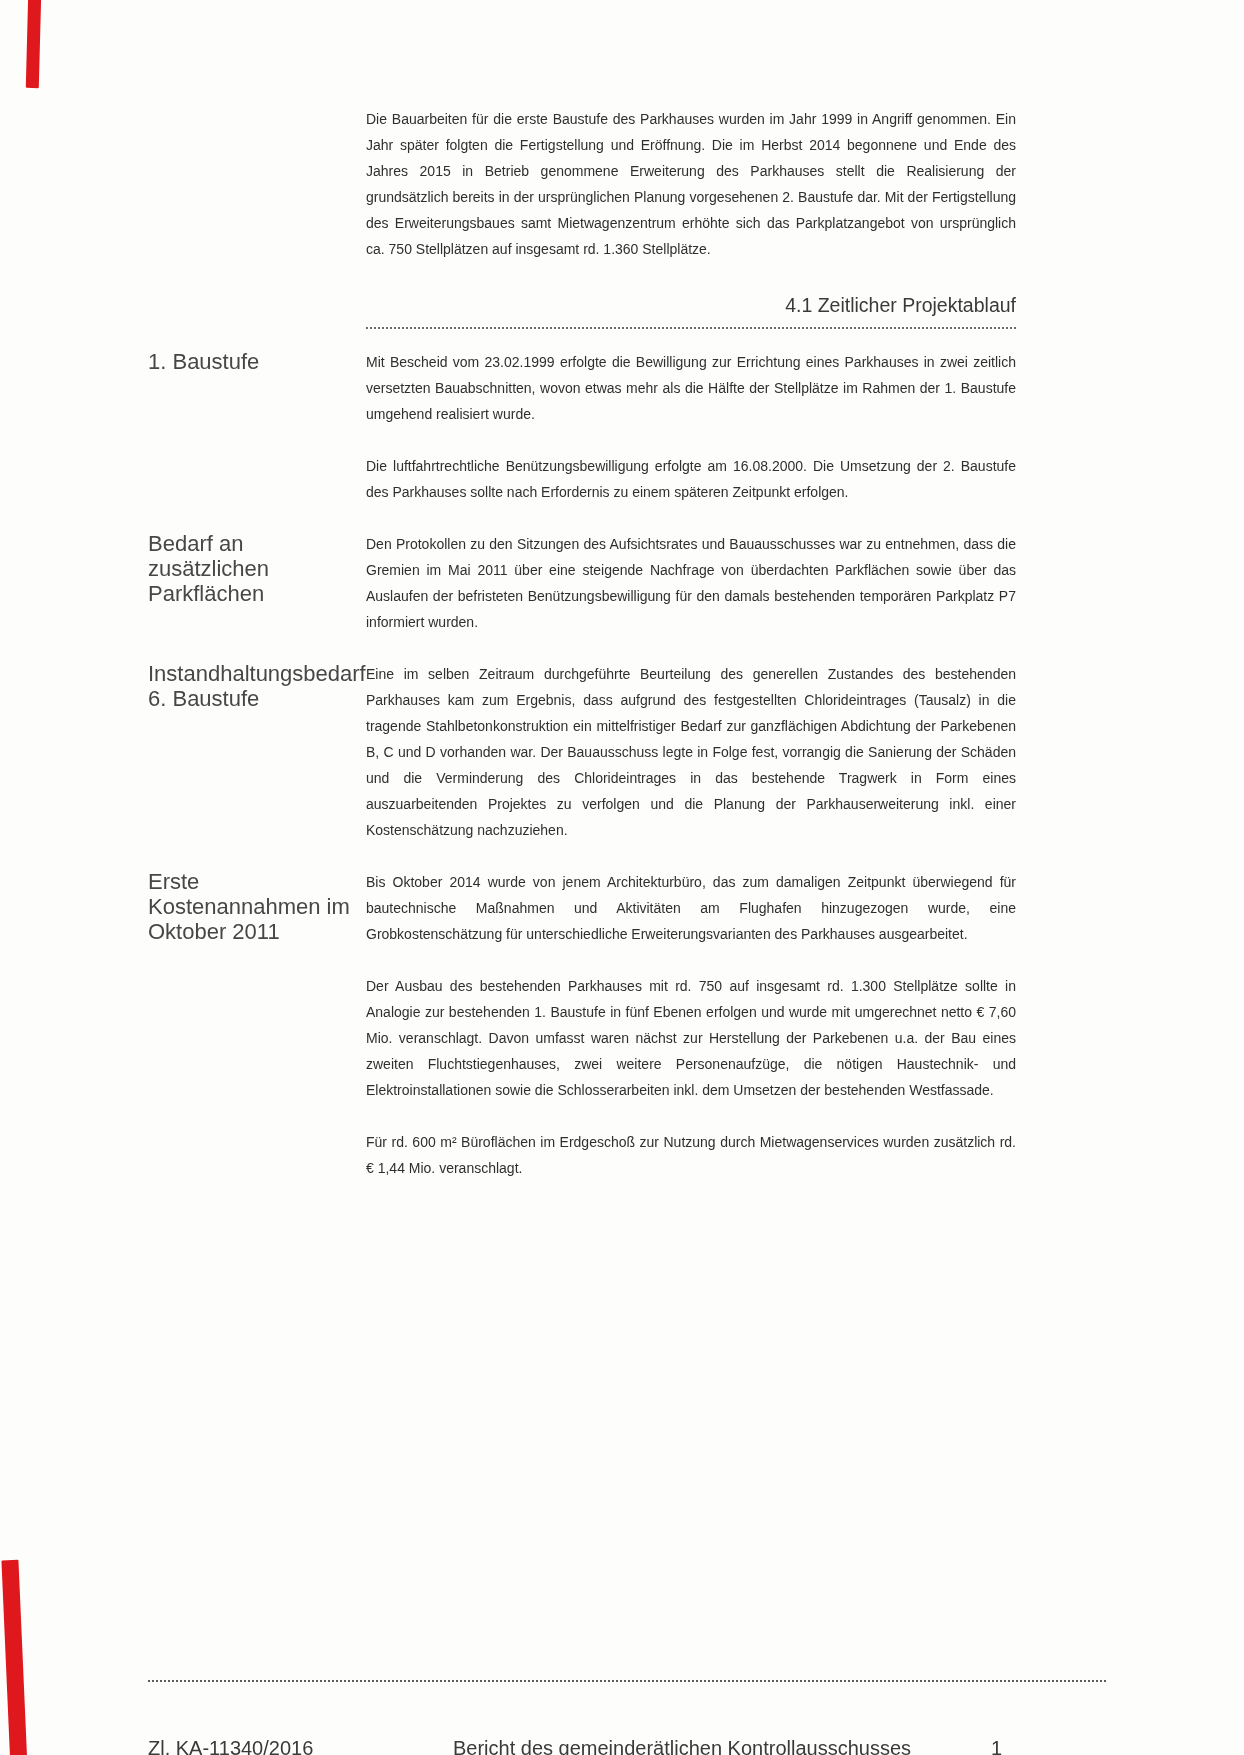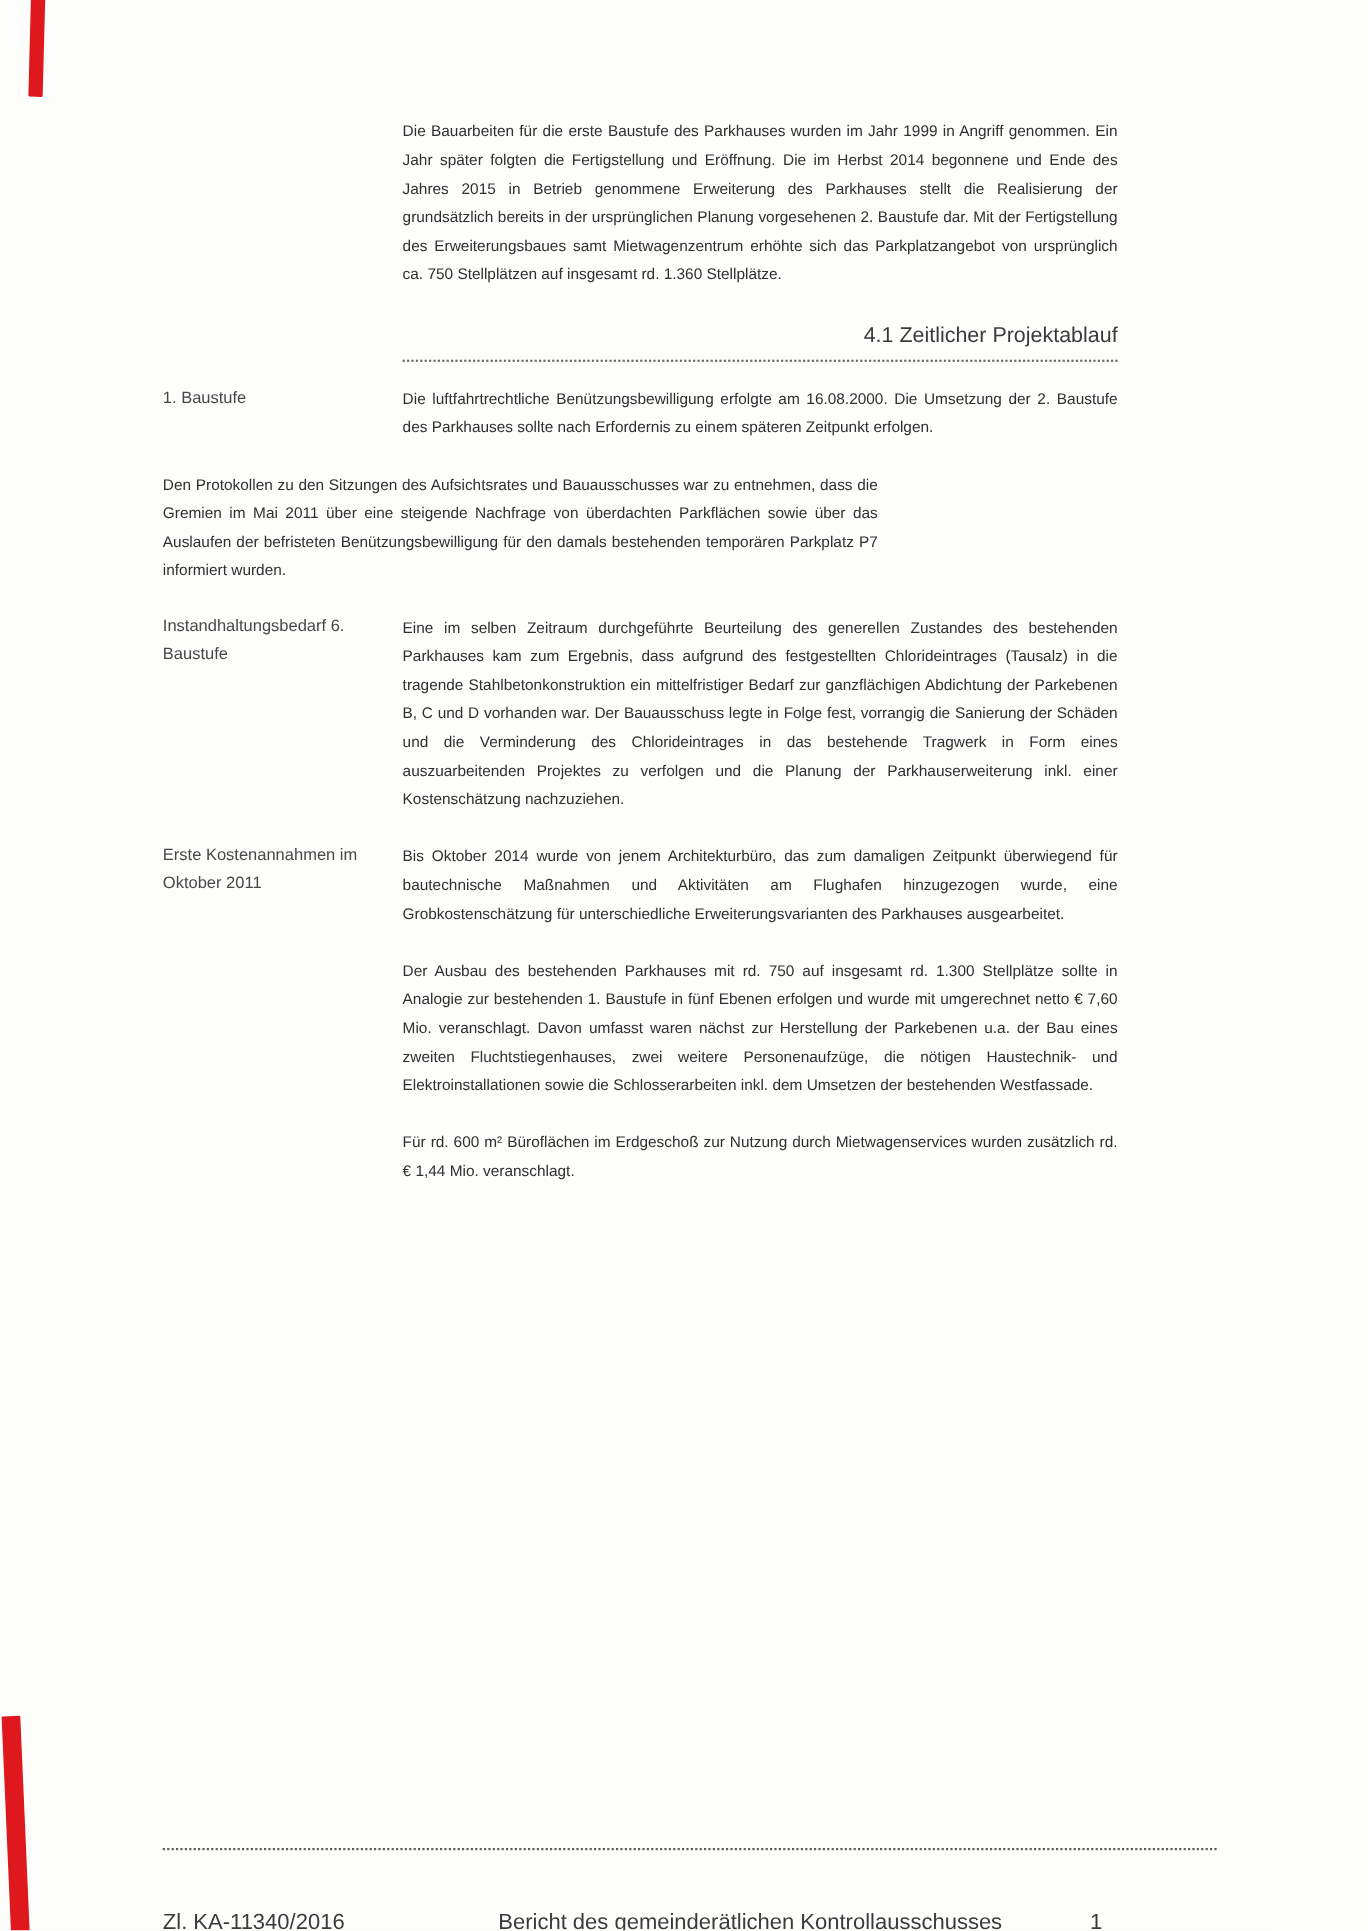--- a/index.html
+++ b/index.html
@@ -35,21 +35,21 @@
     position:absolute;
     left:148px;
     top:106px;
     width:868px;
   }
   .row{display:flex;align-items:flex-start;}
   .label-col{
     flex:0 0 218px;
     width:218px;
     padding-right:12px;
-    font-size:15px;
+    font-size:22px;
     line-height:25px;
     color:#474747;
   }
   .text-col{
     flex:0 0 650px;
     width:650px;
   }
   .para{
     margin:0 0 26px 0;
     font-size:14px;
@@ -109,25 +109,27 @@
     <div class="row heading-row">
       <div class="label-col"></div>
       <div class="text-col">
         <div class="section-heading">4.1 Zeitlicher Projektablauf</div>
       </div>
     </div>
 
     <div class="row">
       <div class="label-col">1. Baustufe</div>
       <div class="text-col">
+        <p class="para">Mit Bescheid vom 23.02.1999 erfolgte die Bewilligung zur Errichtung eines Parkhauses in zwei zeitlich versetzten Bauabschnitten, wovon etwas mehr als die Hälfte der Stellplätze im Rahmen der 1. Baustufe umgehend realisiert wurde.</p>
         <p class="para">Die luftfahrtrechtliche Benützungsbewilligung erfolgte am 16.08.2000. Die Umsetzung der 2. Baustufe des Parkhauses sollte nach Erfordernis zu einem späteren Zeitpunkt erfolgen.</p>
       </div>
     </div>
 
     <div class="row">
+      <div class="label-col">Bedarf an zusätzlichen Parkflächen</div>
       <div class="text-col">
         <p class="para">Den Protokollen zu den Sitzungen des Aufsichtsrates und Bauausschusses war zu entnehmen, dass die Gremien im Mai 2011 über eine steigende Nachfrage von überdachten Parkflächen sowie über das Auslaufen der befristeten Benützungsbewilligung für den damals bestehenden temporären Parkplatz P7 informiert wurden.</p>
       </div>
     </div>
 
     <div class="row">
       <div class="label-col">Instandhaltungsbedarf 6. Baustufe</div>
       <div class="text-col">
         <p class="para">Eine im selben Zeitraum durchgeführte Beurteilung des generellen Zustandes des bestehenden Parkhauses kam zum Ergebnis, dass aufgrund des festgestellten Chlorideintrages (Tausalz) in die tragende Stahlbetonkonstruktion ein mittelfristiger Bedarf zur ganzflächigen Abdichtung der Parkebenen B, C und D vorhanden war. Der Bauausschuss legte in Folge fest, vorrangig die Sanierung der Schäden und die Verminderung des Chlorideintrages in das bestehende Tragwerk in Form eines auszuarbeitenden Projektes zu verfolgen und die Planung der Parkhauserweiterung inkl. einer Kostenschätzung nachzuziehen.</p>
       </div>

